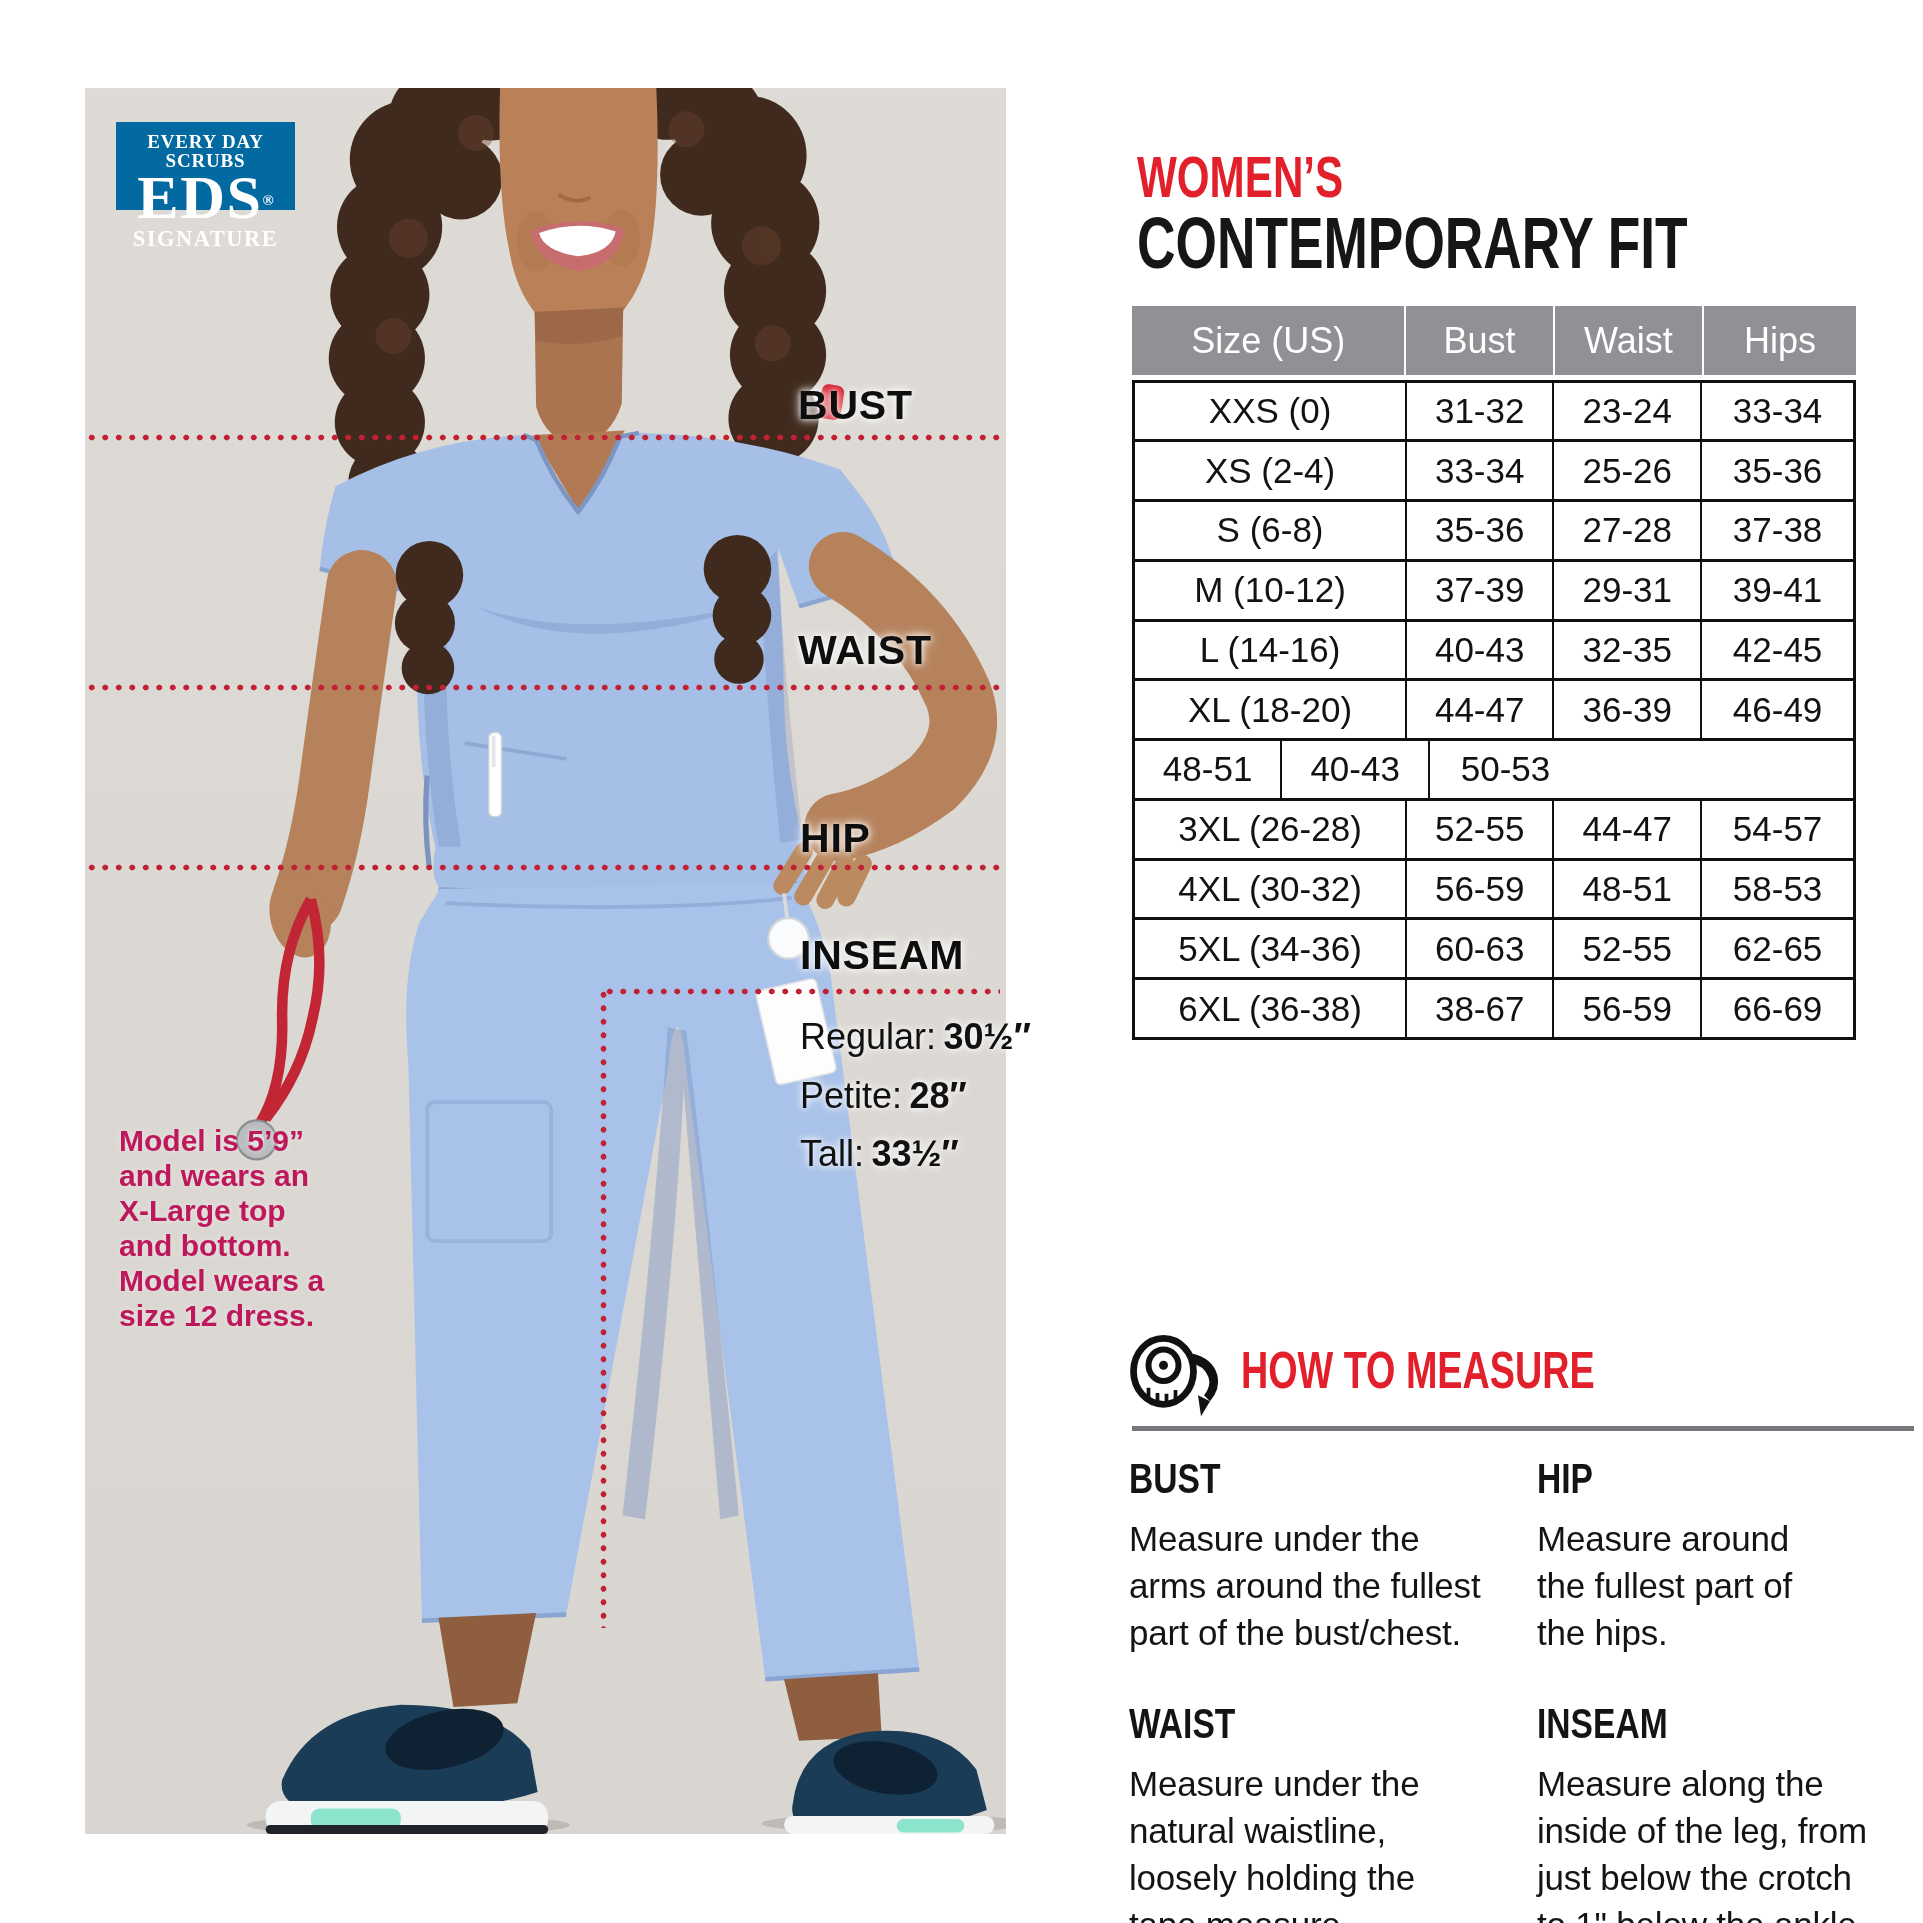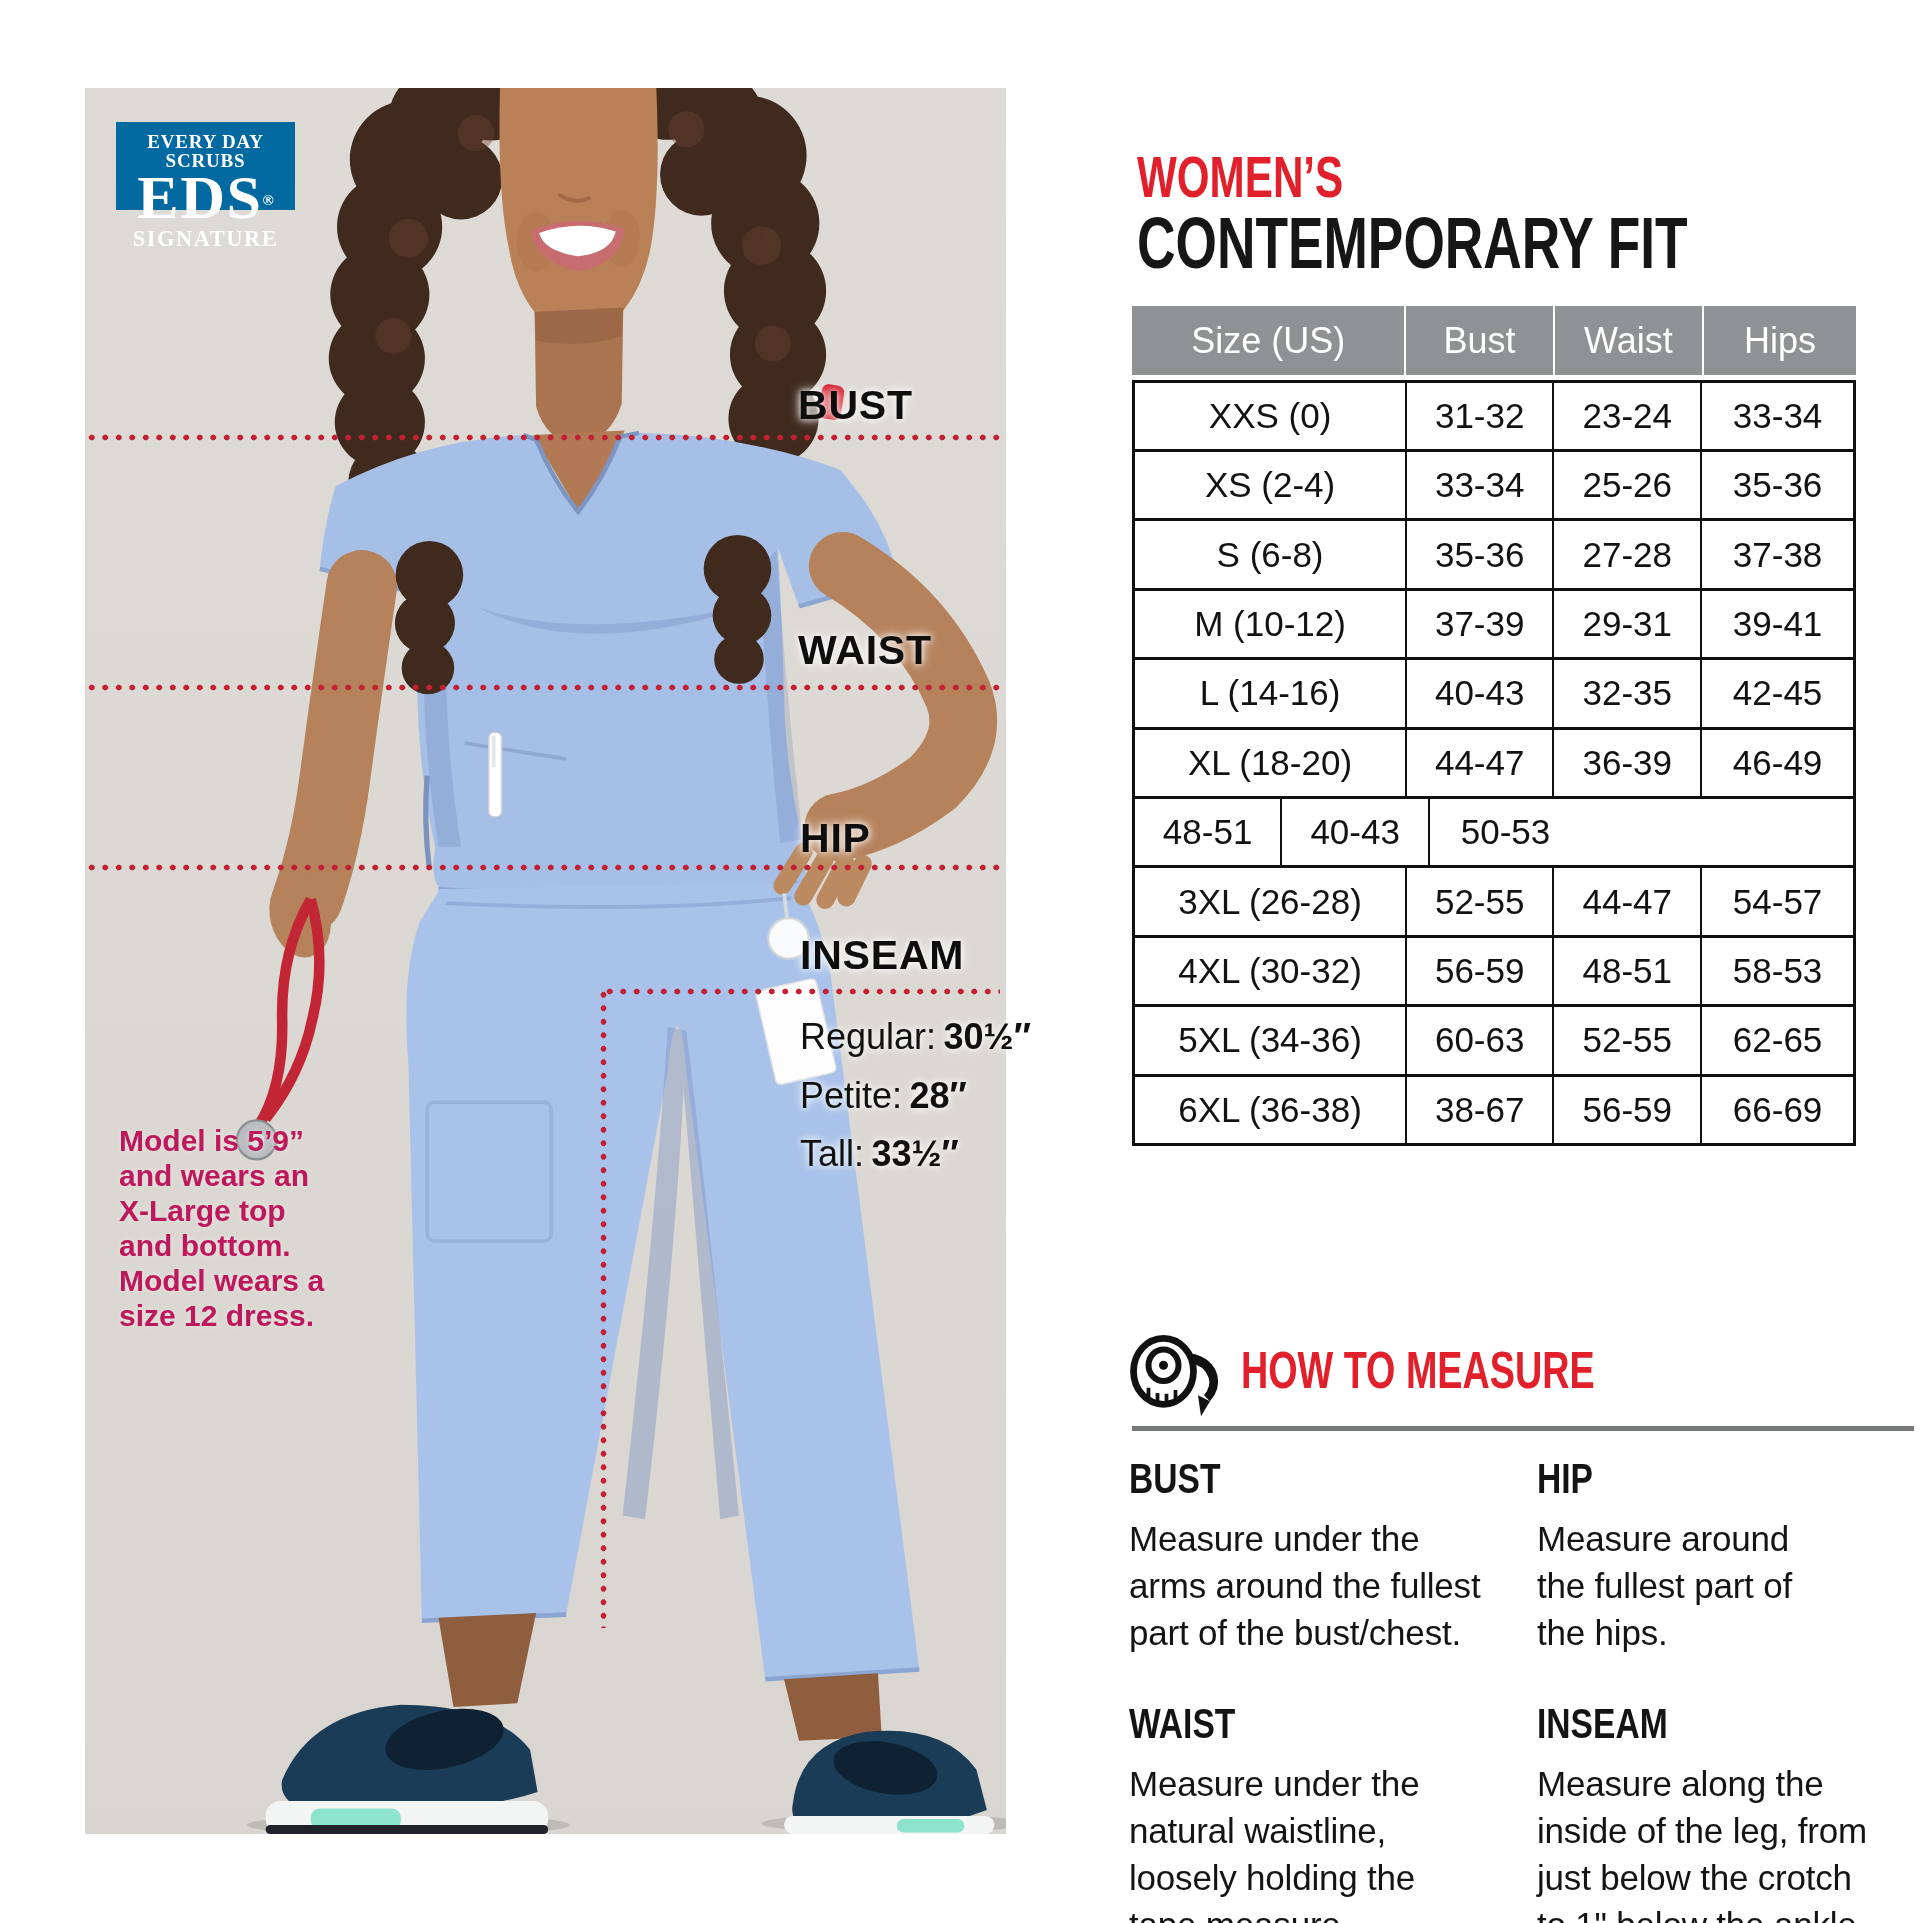--- a/index.html
+++ b/index.html
@@ -37,21 +37,21 @@
   .model-note{left:119px;top:1123px;font-size:30px;font-weight:700;line-height:35px;
               white-space:pre-line;color:#be185d;
               text-shadow:0 0 6px rgba(236,232,227,.9);}
 
   
   .cond{display:inline-block;transform:scaleX(.74);transform-origin:0 50%;white-space:nowrap;}
   .title{left:1137px;top:144px;line-height:66px;font-weight:800;}
   .title .t1{font-size:57px;color:#e2202b;}
   .title .t2{font-size:72px;color:#161616;}
 
-  .size-table{left:1132px;top:306px;width:724px;height:840px;display:flex;flex-direction:column;}
+  .size-table{left:1132px;top:306px;width:724px;height:734px;display:flex;flex-direction:column;}
   .thead{height:69px;background:#8f9194;display:flex;flex:none;}
   .thead .tcell{color:#fff;font-size:36px;border-right:2.3px solid #fff;}
   .thead .tcell:last-child{border-right:none;}
   .tspacer{height:4.5px;flex:none;}
   .tbody{flex:1;display:flex;flex-direction:column;border:3px solid #101010;box-sizing:border-box;}
   .trow{flex:1;display:flex;}
   .trow + .trow{border-top:3.8px solid #101010;}
   .tcell{display:flex;align-items:center;justify-content:center;box-sizing:border-box;
          font-size:35px;color:#121212;}
   .tbody .tcell{border-right:2.3px solid #101010;}

